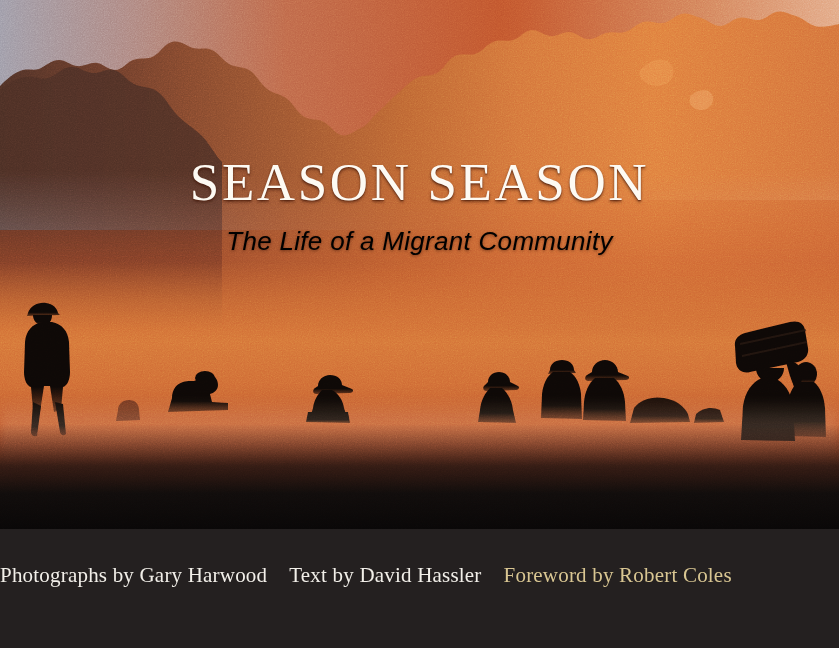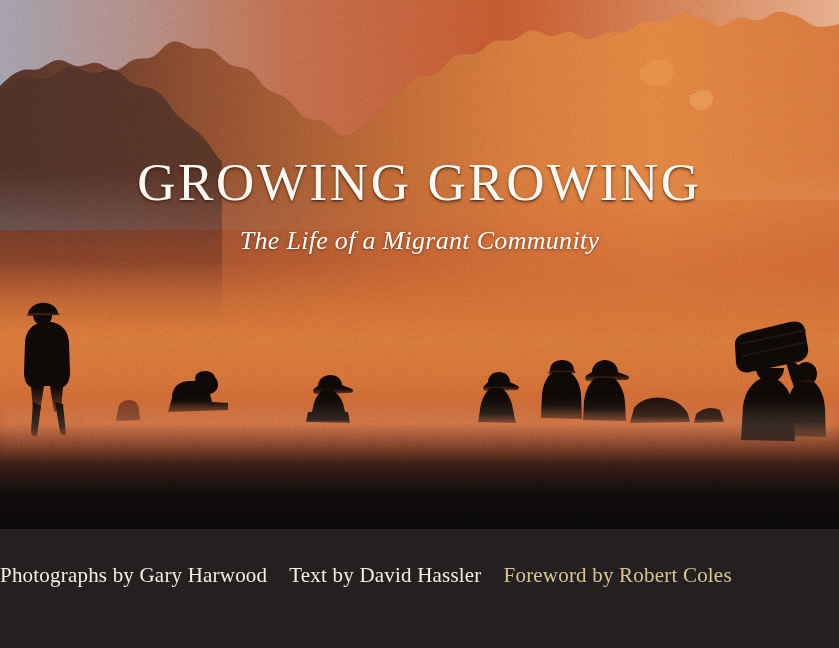--- a/index.html
+++ b/index.html
@@ -168,26 +168,26 @@
     font-weight: 400;
     letter-spacing: 2.6px;
     color: #fdfaf3;
     text-shadow:
       0 2px 3px rgba(60,20,8,0.60),
       0 1px 1px rgba(90,35,12,0.55);
     white-space: nowrap;
   }
   #subtitle {
     margin: 14px 0 0 0;
-    font-family: Liberation Serif, serif;
+    font-family: Liberation Sans, sans-serif;
     font-style: italic;
     font-size: 26px;
     font-weight: 400;
     letter-spacing: 0.3px;
-    color: #ffffff;
+    color: #000000;
     text-shadow: 0 1px 3px rgba(70,26,10,0.60);
     white-space: nowrap;
   }
 
   
   #credit-band {
     position: absolute;
     left: 0;
     top: 529px;
     width: 839px;
@@ -406,21 +406,21 @@
       <svg xmlns="http://www.w3.org/2000/svg">
         <filter id="grainFilter">
           <feTurbulence type="fractalNoise" baseFrequency="0.85" numOctaves="3" stitchTiles="stitch"></feTurbulence>
           <feColorMatrix type="saturate" values="0"></feColorMatrix>
         </filter>
         <rect width="100%" height="100%" filter="url(#grainFilter)"></rect>
       </svg>
     </div>
 
     <div class="title-block">
-      <h1 id="main-title">GROWING GROWING</h1>
+      <h1 id="main-title">SEASON SEASON</h1>
       <p id="subtitle">The Life of a Migrant Community</p>
     </div>
 
   </div>
 
   <div id="credit-band">
     <div id="credits">
       <span class="credit">Photographs by Gary Harwood</span><span class="credit">Text by David Hassler</span><span class="credit accent">Foreword by Robert Coles</span>
     </div>
   </div>

